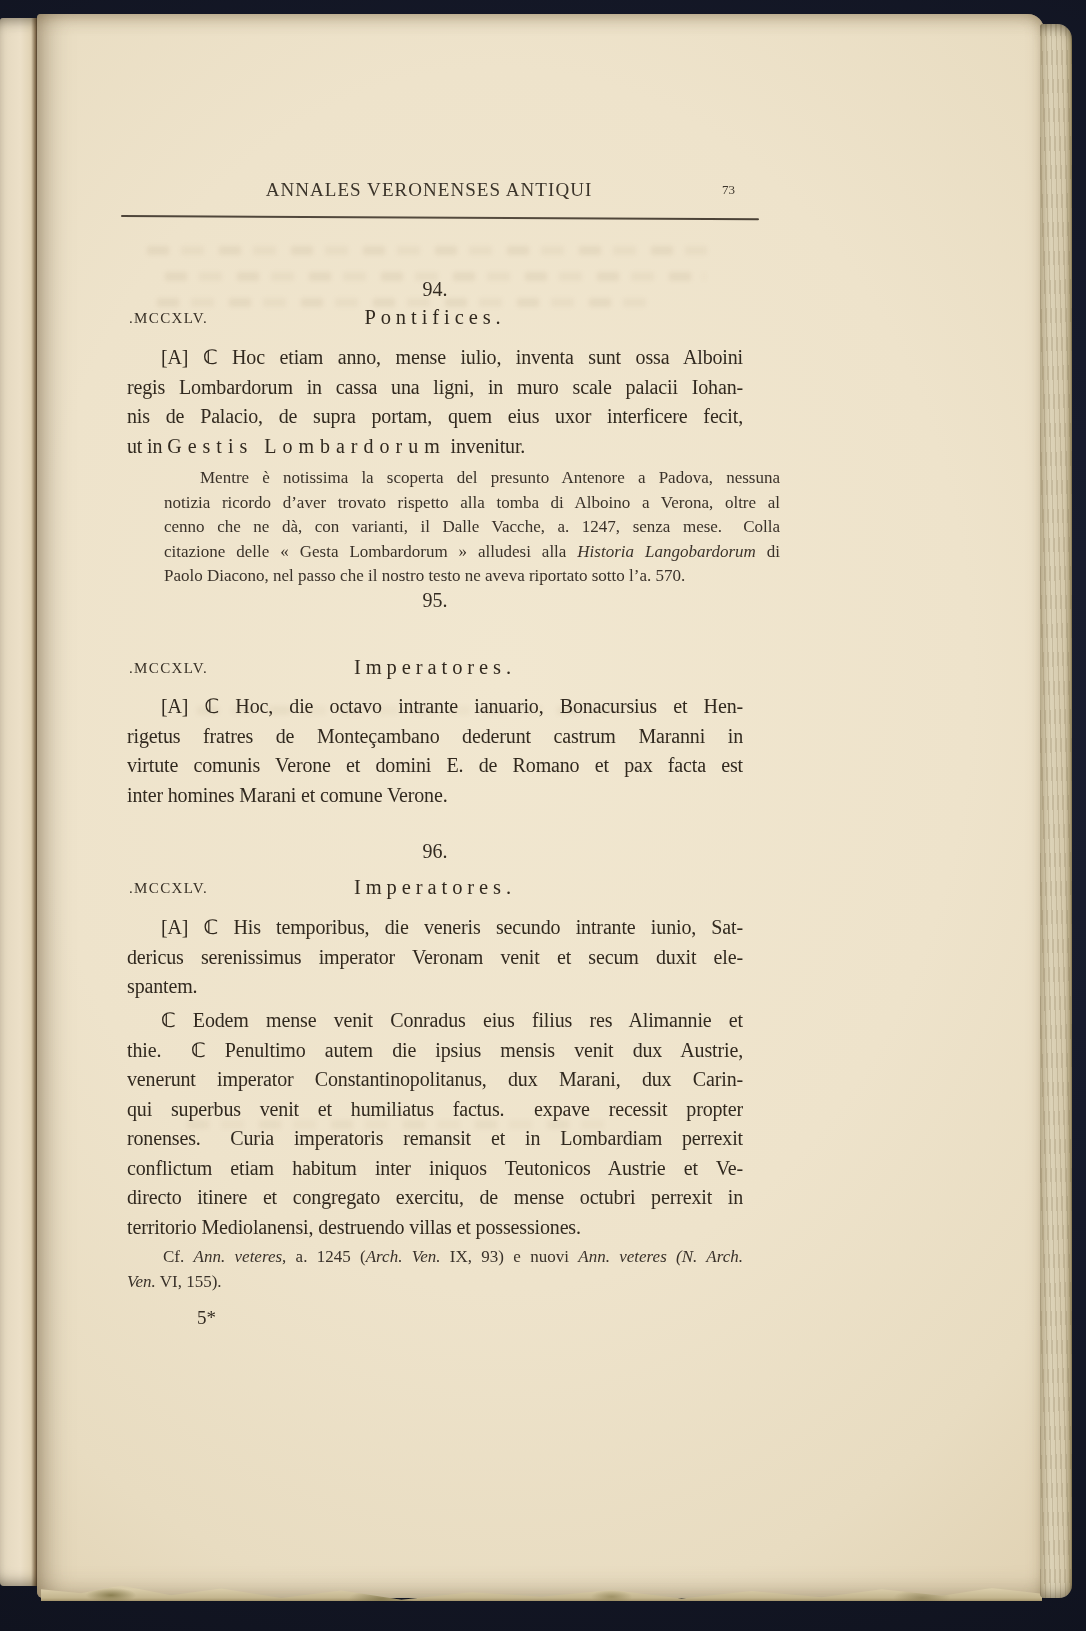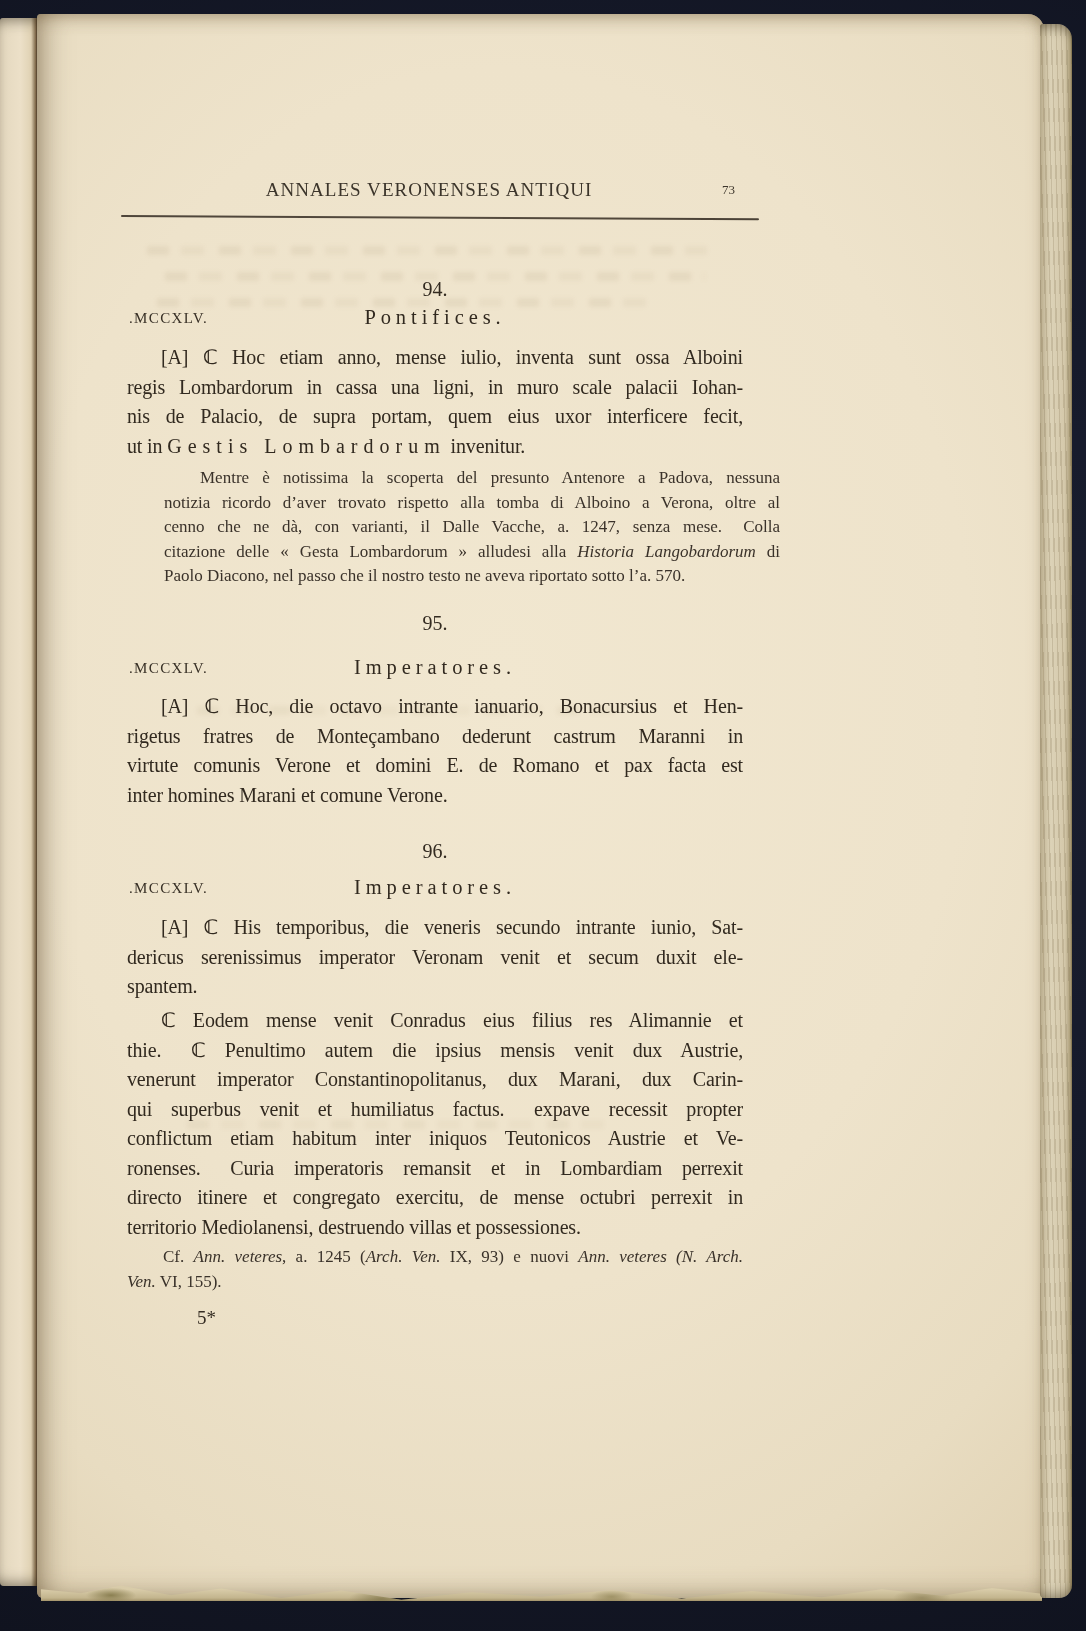--- a/index.html
+++ b/index.html
@@ -118,21 +118,21 @@
         <div class="ln last"><span>ut in </span><span class="sp">Gestis Lombardorum</span><span> invenitur.</span></div>
       </div>
       <div class="para small" style="top:452px;margin-left:37px;">
         <div class="ln j ind2">Mentre è notissima la scoperta del presunto Antenore a Padova, nessuna</div>
         <div class="ln j">notizia ricordo d’aver trovato rispetto alla tomba di Alboino a Verona, oltre al</div>
         <div class="ln j">cenno che ne dà, con varianti, il Dalle Vacche, a. 1247, senza mese.  Colla</div>
         <div class="ln j"><span>citazione delle « Gesta Lombardorum » alludesi alla </span><span class="it">Historia Langobardorum</span><span> di</span></div>
         <div class="ln last">Paolo Diacono, nel passo che il nostro testo ne aveva riportato sotto l’a. 570.</div>
       </div>
 
-      <div class="enumber" style="top:597px;">95.</div>
+      <div class="enumber" style="top:574px;">95.</div>
       <div class="heading-row" style="top:640px;">
         <span class="year">.MCCXLV.</span>
         <span class="etitle">Imperatores.</span>
       </div>
       <div class="para" style="top:678px;">
         <div class="ln j ind"><span>[A] </span><span class="cap">ℂ</span><span> Hoc, die octavo intrante ianuario, Bonacursius et Hen-</span></div>
         <div class="ln j">rigetus fratres de Monteçambano dederunt castrum Maranni in</div>
         <div class="ln j">virtute comunis Verone et domini E. de Romano et pax facta est</div>
         <div class="ln last">inter homines Marani et comune Verone.</div>
       </div>
@@ -145,22 +145,22 @@
       <div class="para" style="top:899px;">
         <div class="ln j ind"><span>[A] </span><span class="cap">ℂ</span><span> His temporibus, die veneris secundo intrante iunio, Sat-</span></div>
         <div class="ln j">dericus serenissimus imperator Veronam venit et secum duxit ele-</div>
         <div class="ln last">spantem.</div>
       </div>
       <div class="para" style="top:992px;">
         <div class="ln j ind"><span class="cap">ℂ</span><span> Eodem  mense  venit Conradus eius filius res Alimannie et</span></div>
         <div class="ln j"><span>thie.  </span><span class="cap">ℂ</span><span> Penultimo autem die ipsius mensis venit dux Austrie,</span></div>
         <div class="ln j">venerunt imperator Constantinopolitanus, dux Marani, dux Carin-</div>
         <div class="ln j">qui superbus venit et humiliatus factus.  expave recessit propter</div>
+        <div class="ln j">ronenses.  Curia imperatoris remansit et in Lombardiam perrexit</div>
         <div class="ln j">conflictum etiam habitum inter iniquos Teutonicos Austrie et Ve-</div>
-        <div class="ln j">ronenses.  Curia imperatoris remansit et in Lombardiam perrexit</div>
         <div class="ln j">directo itinere et congregato exercitu, de mense octubri perrexit in</div>
         <div class="ln last">territorio Mediolanensi, destruendo villas et possessiones.</div>
       </div>
       <div class="para small" style="top:1231px;">
         <div class="ln j ind2"><span>Cf. </span><span class="it">Ann. veteres</span><span>, a. 1245 (</span><span class="it">Arch. Ven.</span><span> IX, 93) e nuovi </span><span class="it">Ann. veteres</span><span> </span><span class="it">(N. Arch.</span></div>
         <div class="ln last"><span class="it">Ven.</span><span> VI, 155).</span></div>
       </div>
 
       <div class="signature">5*</div>
     </div>

